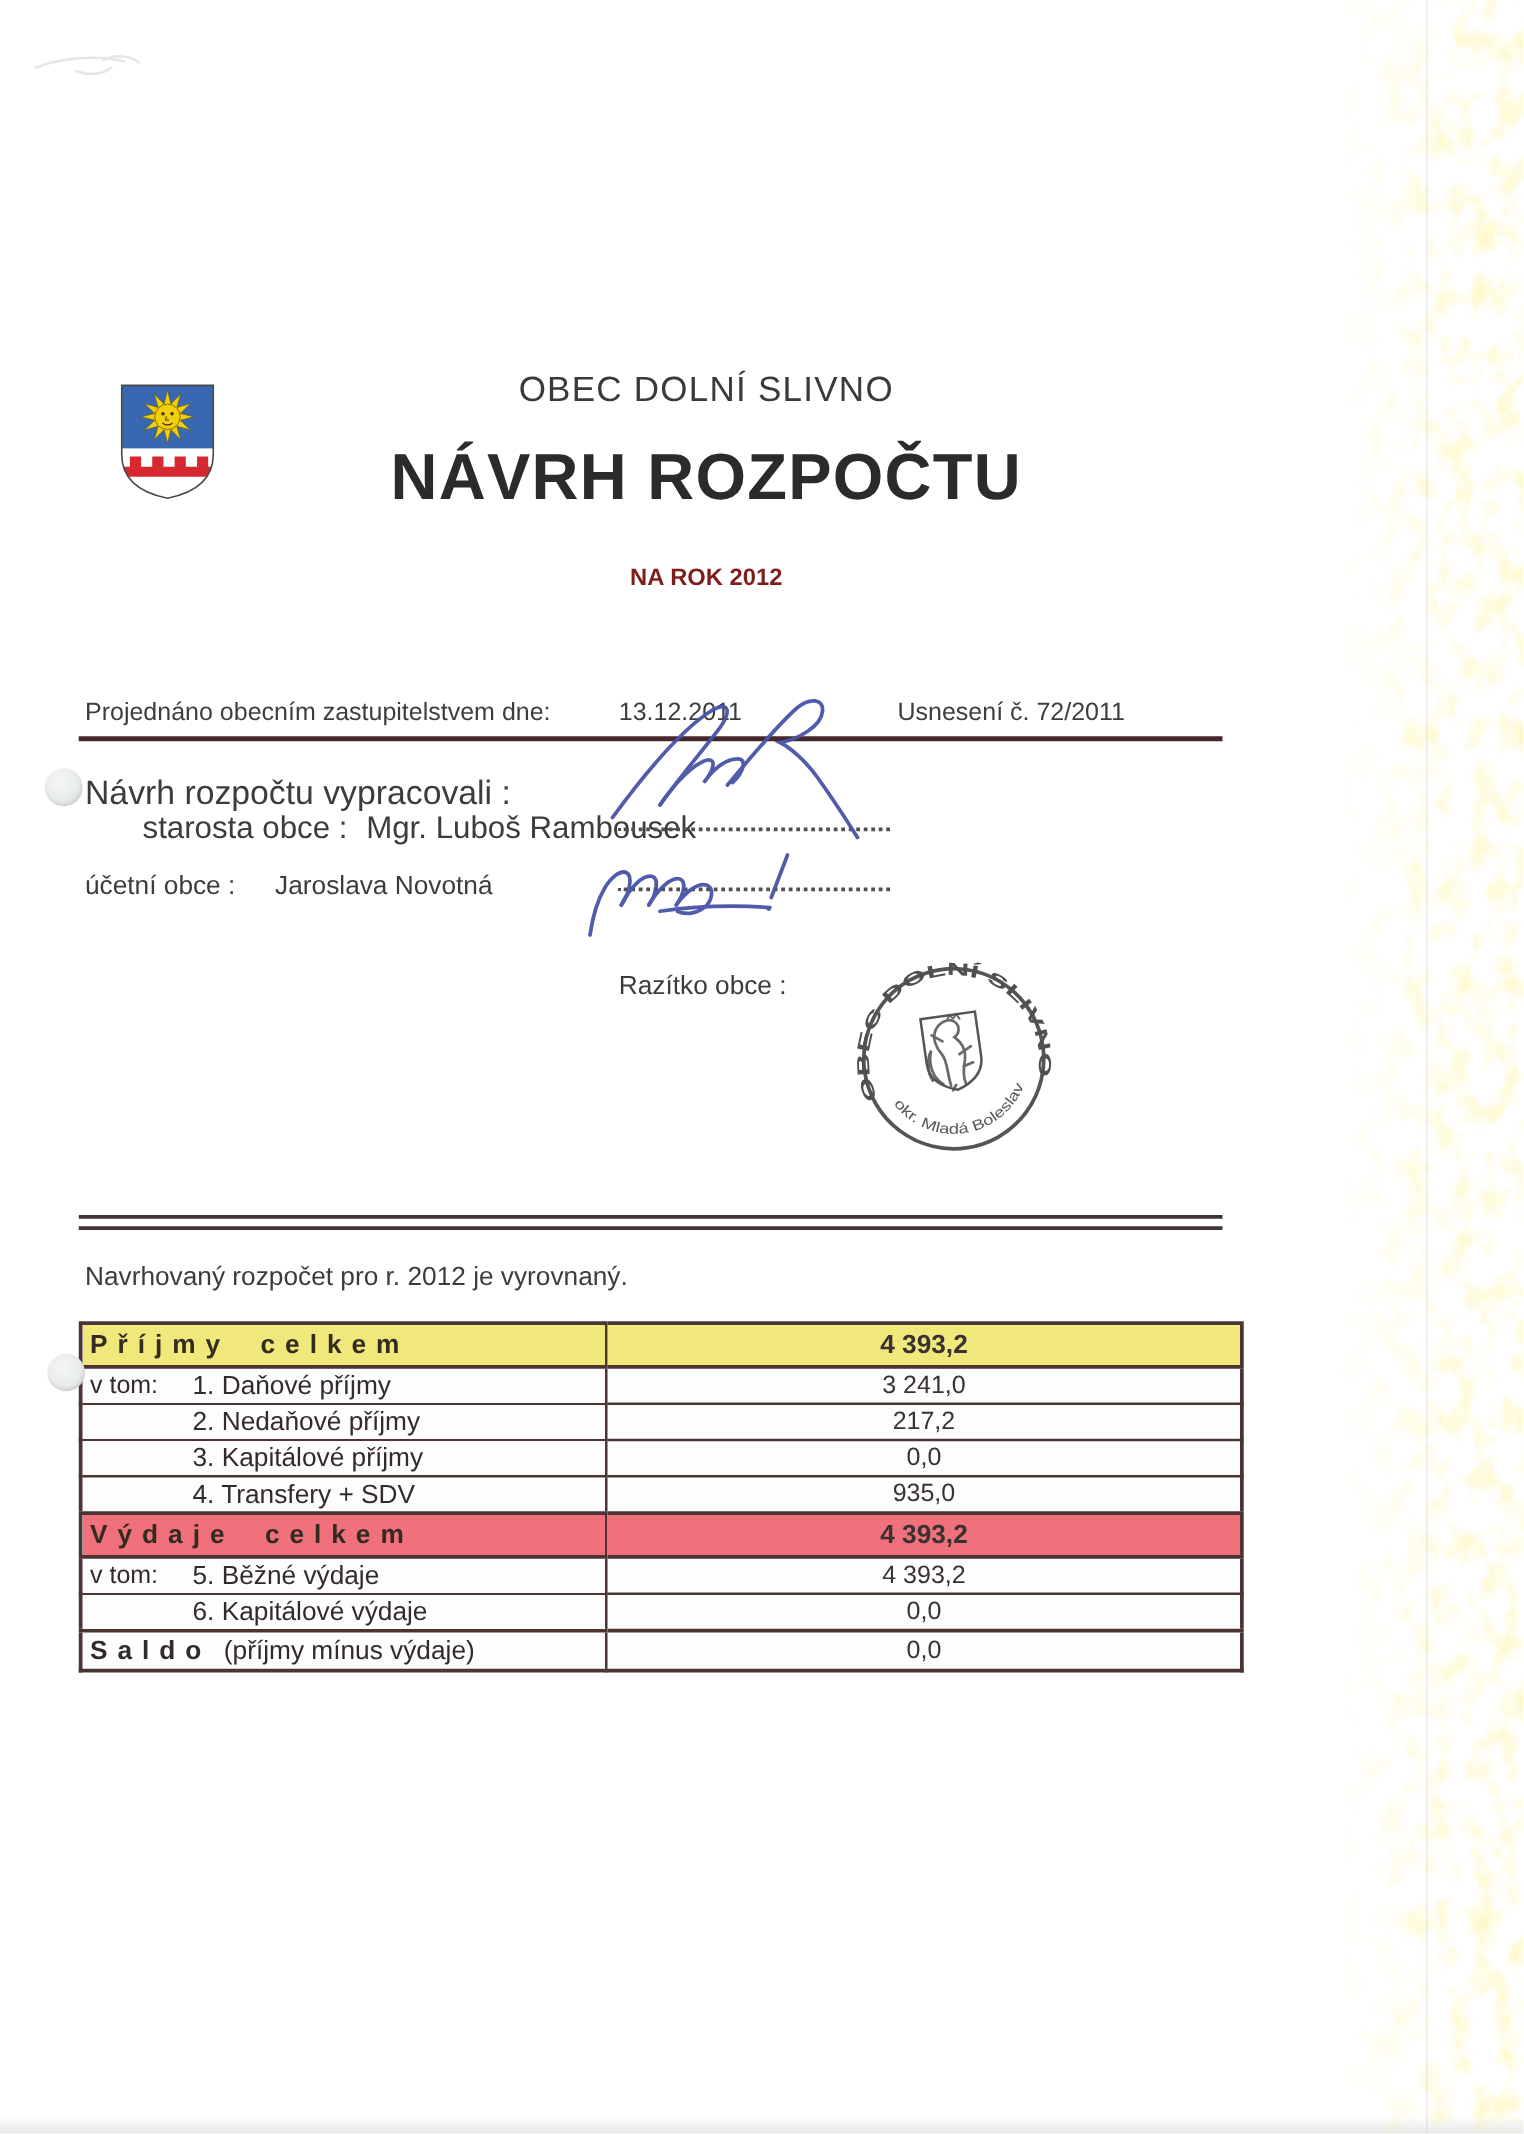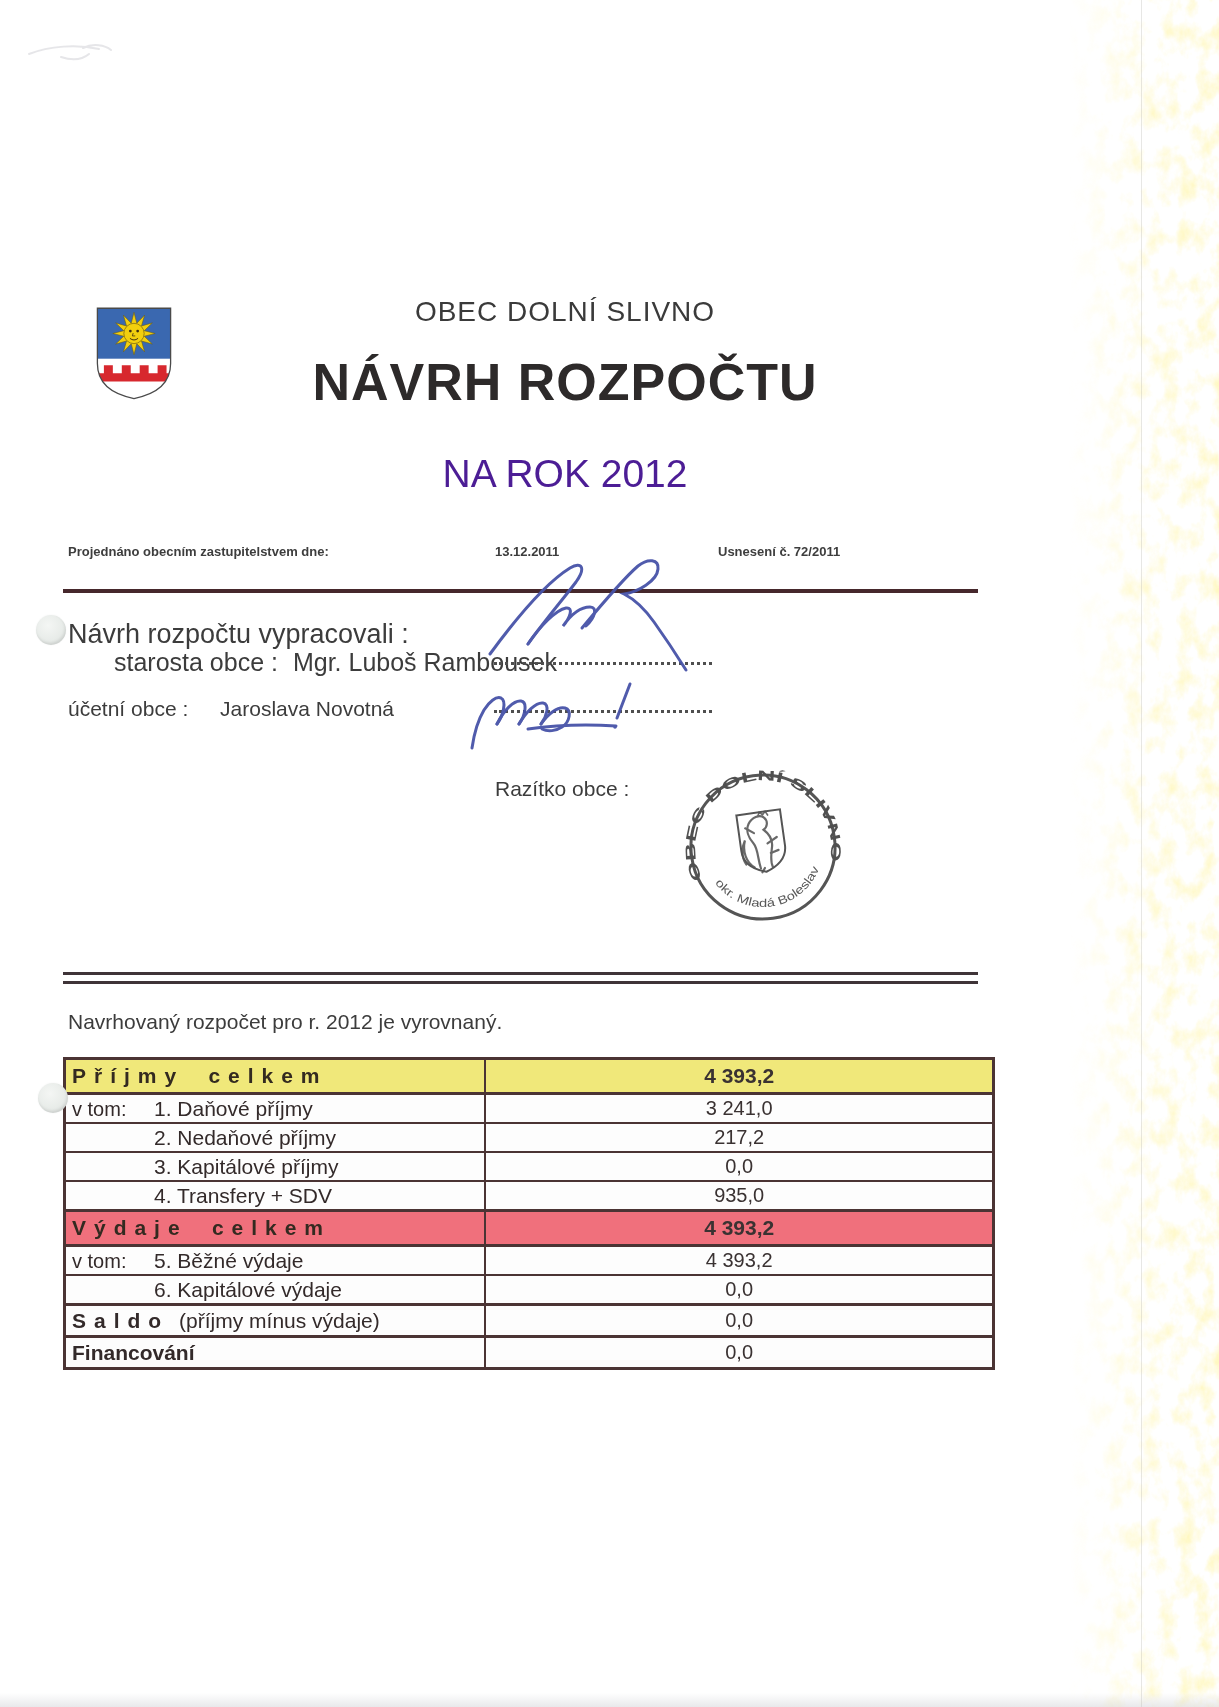--- a/index.html
+++ b/index.html
@@ -19,24 +19,24 @@
   .hole{position:absolute;width:30px;height:30px;border-radius:50%;
     background:radial-gradient(circle at 40% 35%,#f4f6f4 0%,#e7ebe8 60%,#dde2df 100%);
     box-shadow:inset -1px -2px 3px rgba(0,0,0,0.10),0 0 2px rgba(0,0,0,0.05);}
   .hole.h1{left:36px;top:615px;}
   .hole.h2{left:38px;top:1083px;z-index:5;}
   .smudge{position:absolute;left:25px;top:38px;opacity:.55;}
   
   .center-col{position:absolute;left:0;width:1130px;text-align:center;}
   .org-name{top:296px;font-size:28px;letter-spacing:1px;color:#3a3a3a;}
   .doc-title{top:352px;font-size:52px;font-weight:bold;letter-spacing:1px;color:#2d2a2a;}
-  .doc-subtitle{top:452px;font-size:39px;font-weight:normal;color:#4c1d95;}
+  .doc-subtitle{top:452px;font-size:19px;font-weight:bold;color:#7f1d1d;}
   .coa{position:absolute;left:92px;top:305px;}
   
-  .approval{position:absolute;left:68px;top:544px;width:1000px;font-size:13px;color:#3d3d3d;font-weight:bold;}
+  .approval{position:absolute;left:68px;top:559px;width:1000px;font-size:20px;color:#3d3d3d;}
   .approval .date{position:absolute;left:427px;top:0;}
   .approval .resol{position:absolute;left:650px;top:0;}
   .rule{position:absolute;left:63px;top:589px;width:915px;height:4px;background:#46282c;}
   
   .authors-heading{position:absolute;left:68px;top:619px;font-size:27px;}
   .mayor-line{position:absolute;left:68px;top:648px;font-size:25px;margin-left:46px;}
   .acct-line{position:absolute;left:68px;top:697px;font-size:21px;}
   .role{margin-right:8px;}
   .acct-line .name{margin-left:18px;}
   .dotline{position:absolute;height:0;border-bottom:3px dotted #4f4f4f;width:218px;left:494px;}
@@ -249,20 +249,16 @@
             <span class="lbl">6. Kapitálové výdaje</span>
           </td>
       <td class="val">0,0</td>
     </tr>
     <tr class="saldo">
       <td>
         <span class="lbl-main">Saldo</span><span class="lbl-suffix">(příjmy mínus výdaje)</span>
       </td>
       <td class="val">0,0</td>
     </tr>
-    <tr class="fin">
-      <td><span class="lbl">Financování</span></td>
-      <td class="val">0,0</td>
-    </tr>
   </tbody>
     </table>
 
 </div>
 
 </body></html>

